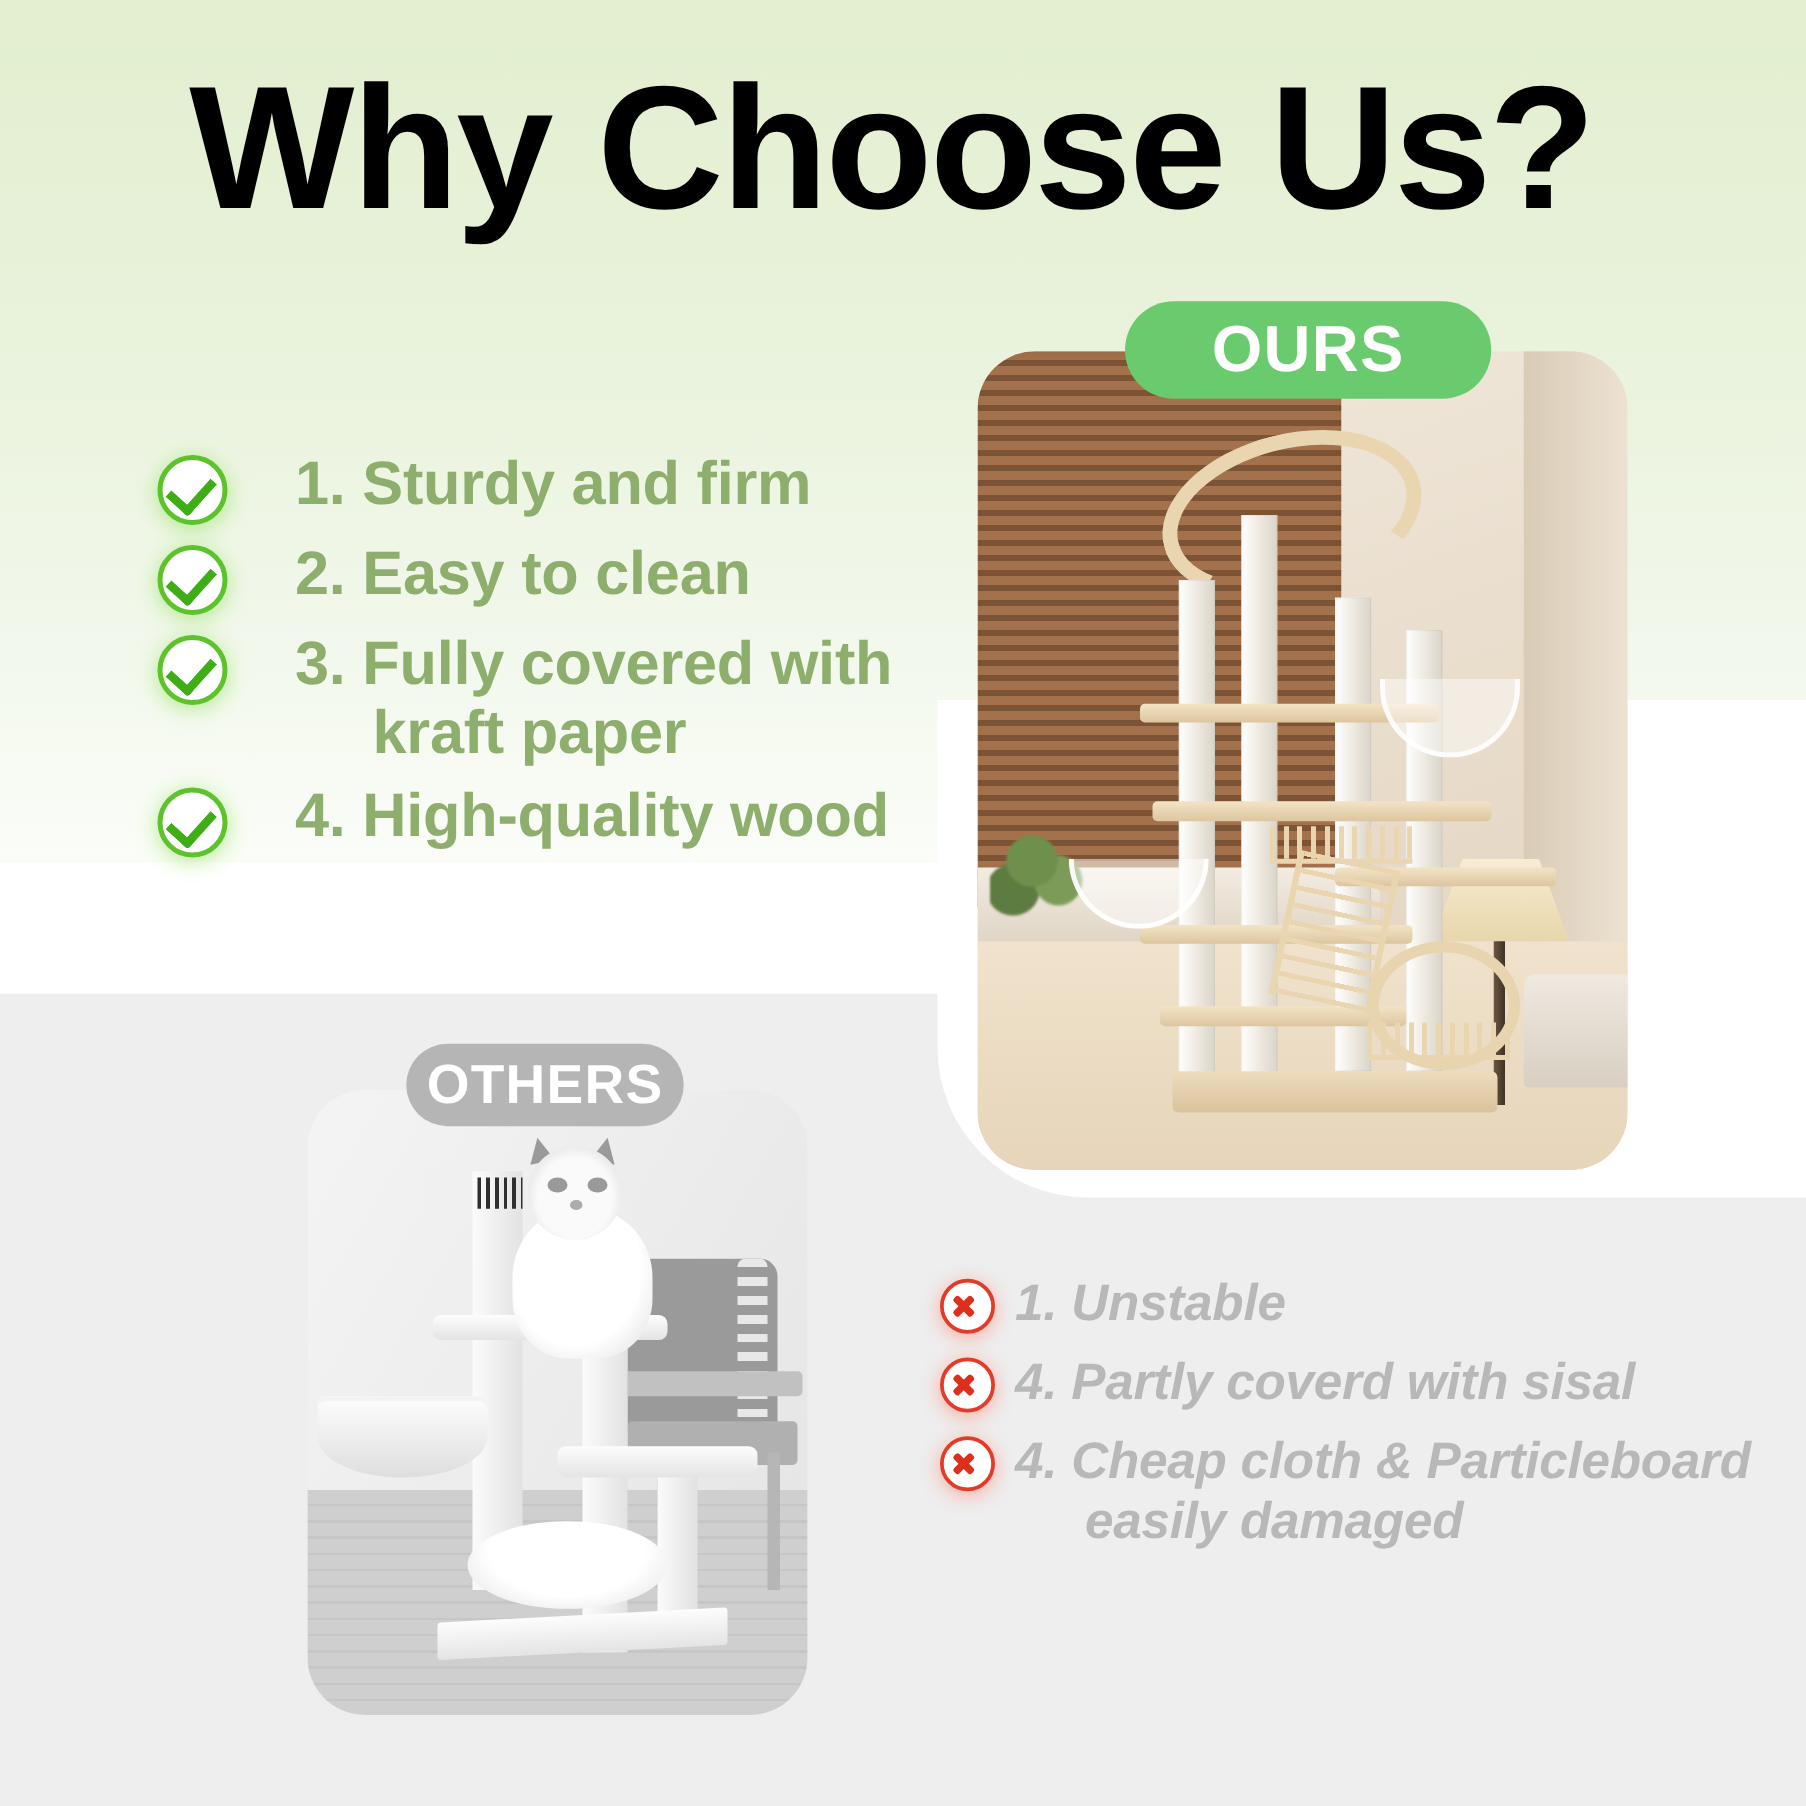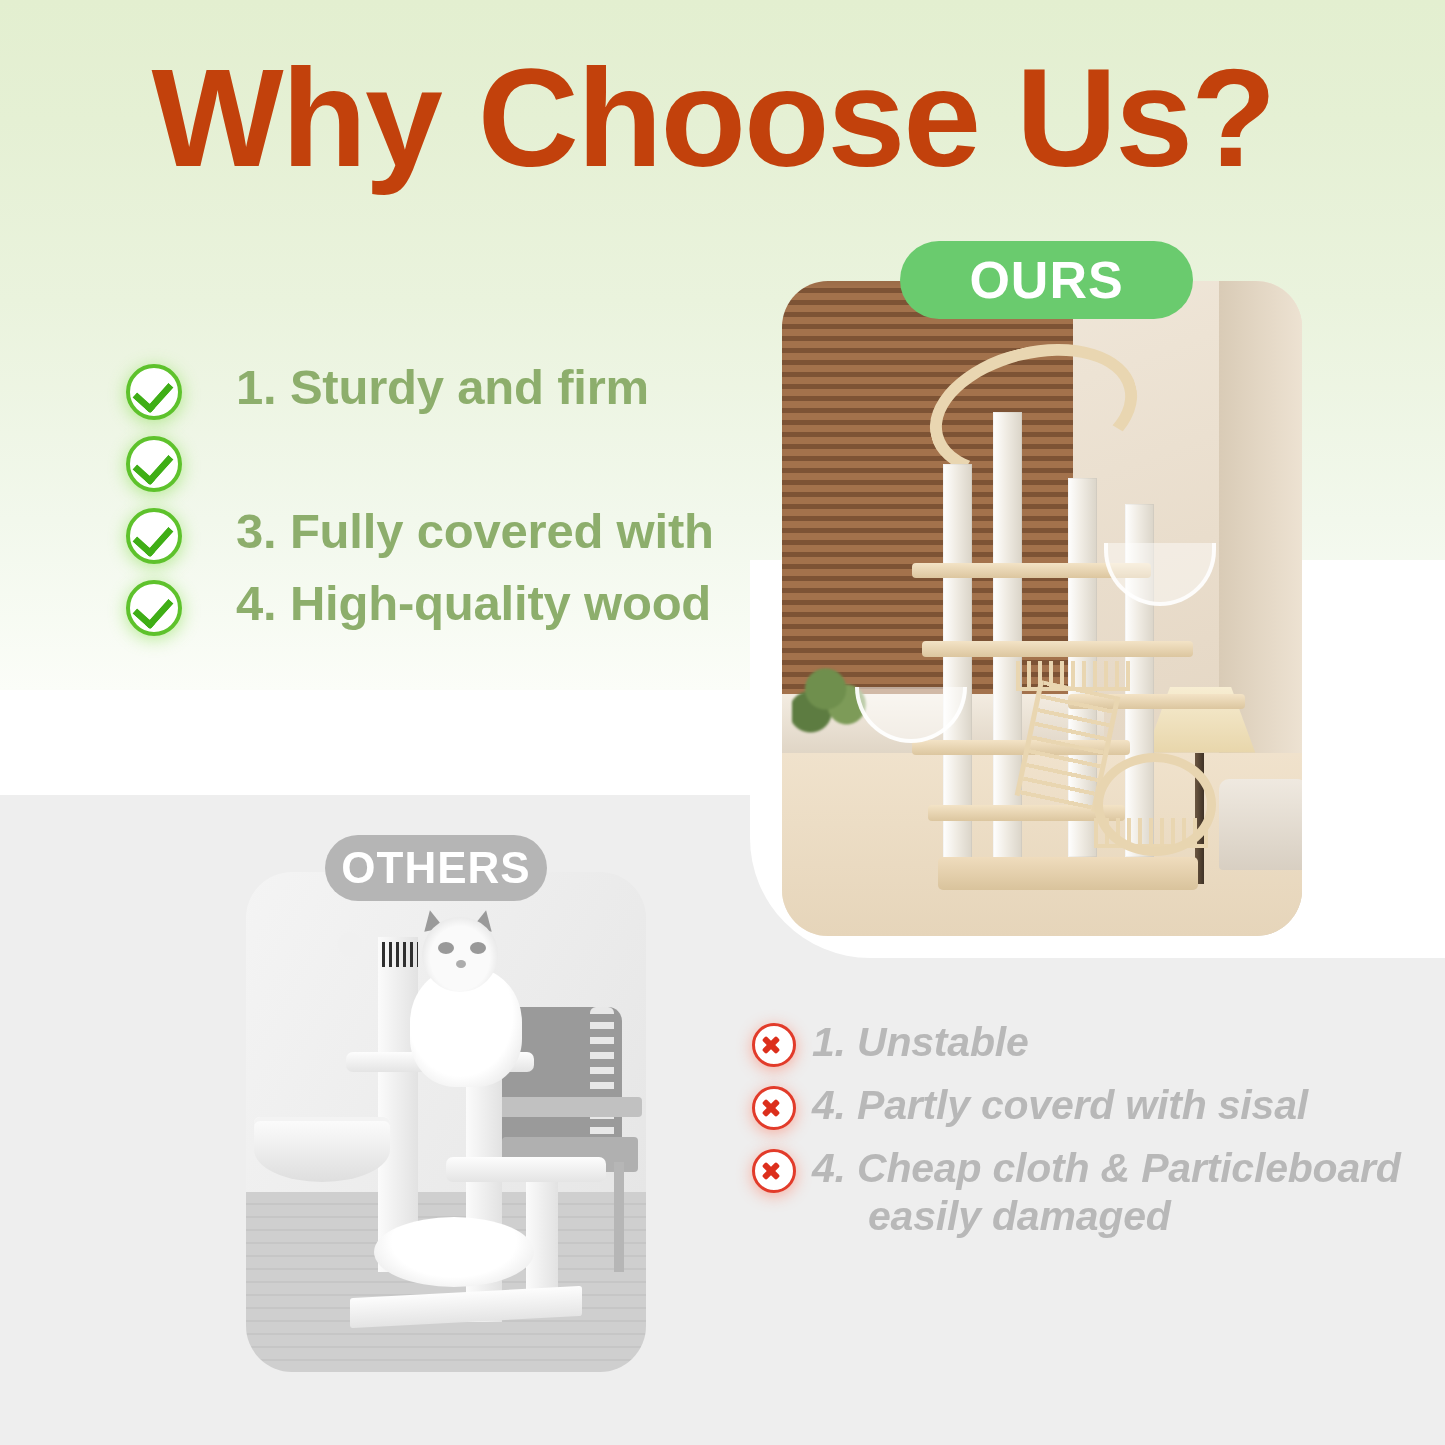--- a/index.html
+++ b/index.html
@@ -61,21 +61,21 @@
   
   .title {
     position: absolute;
     left: 0; top: 48px;
     width: 1426px;
     text-align: center;
     font-size: 140px;
     line-height: 1.0;
     font-weight: 700;
     letter-spacing: -2px;
-    color: #c2410c;
+    color: #000000;
     white-space: nowrap;
   }
 
   
   .pros-list {
     position: absolute;
     left: 126px; top: 360px;
     width: 640px;
   }
   .pros-row {
@@ -387,29 +387,30 @@
       </span>
       <span class="pros-text">1. Sturdy and firm</span>
     </div>
 
     <div class="pros-row">
       <span class="icon-check">
         <span class="glow"></span>
           <span class="disc"></span>
           <span class="mark"></span>
       </span>
+      <span class="pros-text">2. Easy to clean</span>
     </div>
 
     <div class="pros-row">
       <span class="icon-check">
         <span class="glow"></span>
           <span class="disc"></span>
           <span class="mark"></span>
       </span>
-      <span class="pros-text"><span>3. Fully covered with</span></span>
+      <span class="pros-text"><span>3. Fully covered with</span><span class="wrap2">kraft paper</span></span>
     </div>
 
     <div class="pros-row">
       <span class="icon-check">
         <span class="glow"></span>
           <span class="disc"></span>
           <span class="mark"></span>
       </span>
       <span class="pros-text">4. High-quality wood</span>
     </div>

